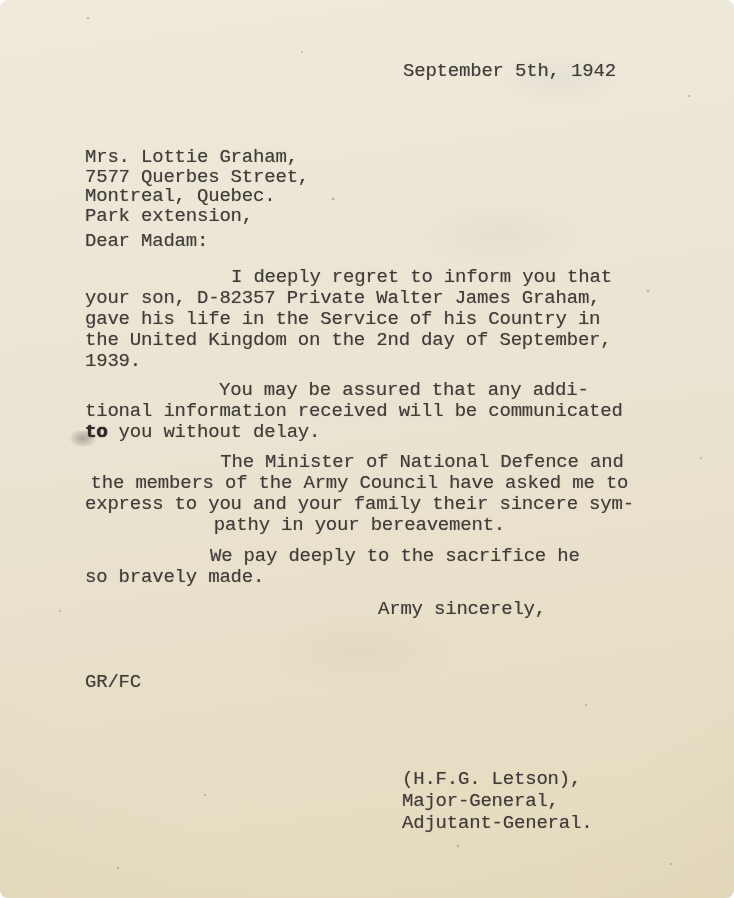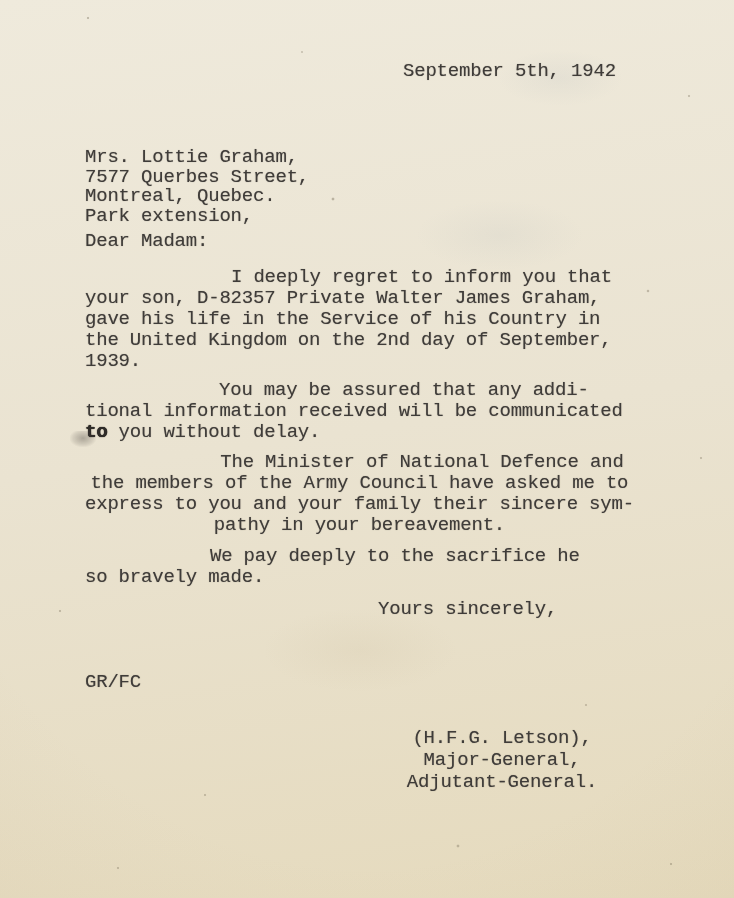--- a/index.html
+++ b/index.html
@@ -27,38 +27,39 @@
       radial-gradient(circle at 458px 846px, rgba(110,100,80,.35) 0 .9px, transparent 1.8px),
       radial-gradient(circle at 586px 705px, rgba(110,100,80,.28) 0 .8px, transparent 1.6px),
       radial-gradient(circle at 118px 868px, rgba(110,100,80,.30) 0 .8px, transparent 1.6px),
       radial-gradient(circle at 671px 864px, rgba(110,100,80,.32) 0 .8px, transparent 1.6px),
       radial-gradient(circle at 302px 52px, rgba(110,100,80,.25) 0 .7px, transparent 1.4px),
       radial-gradient(ellipse 90px 40px at 560px 78px, rgba(150,160,170,.10), transparent 70%),
       radial-gradient(ellipse 120px 50px at 500px 235px, rgba(150,160,170,.09), transparent 70%),
       radial-gradient(ellipse 140px 60px at 360px 650px, rgba(170,150,110,.08), transparent 70%),
       radial-gradient(120% 120% at 50% 30%, transparent 55%, rgba(160,135,85,.12) 100%),
       linear-gradient(172deg, var(--paper-top) 0%, var(--paper-mid) 48%, var(--paper-bottom) 100%);
+    border-radius: 8px;
   }
   .typed{
     position:absolute;
     font-size:19px;line-height:21px;letter-spacing:-0.2px;
     white-space:pre;
     text-shadow:0 0 1px rgba(58,52,46,.45);
   }
   .date{left:403px;top:61px;}
   .address{left:85px;top:148px;line-height:19.6px;}
   .salutation{left:85px;top:231px;}
   .para{left:85px;}
   .p1{top:267px;} .p1 .line:first-child{text-indent:146px;}
   .p2{top:380px;} .p2 .line:first-child{text-indent:134px;}
   .p3{top:452px;text-align:center;} .p3 .line:first-child{text-indent:125px;}
   .p4{top:546px;} .p4 .line:first-child{text-indent:125px;}
   .closing{left:378px;top:599px;}
   .initials{left:85px;top:672px;}
-  .signature{left:402px;top:727px;width:200px;text-align:center;line-height:22.2px;}
+  .signature{left:402px;top:768px;width:200px;line-height:22.2px;}
   .overstrike{
     left:85px;top:422px;font-weight:bold;color:#2f2c29;
     text-shadow:0.6px 0 0 #2f2c29, 0 0 1.2px rgba(40,36,32,.8);
   }
   .smudge{
     position:absolute;left:70px;top:431px;width:26px;height:16px;
     background:radial-gradient(ellipse at 50% 45%, rgba(70,64,58,.38), rgba(70,64,58,.12) 55%, transparent 75%);
     filter:blur(.4px);
   }
 </style>
@@ -74,21 +75,21 @@
   <div class="typed salutation">Dear Madam:</div>
 
   <div class="typed para p1"><div class="line">I deeply regret to inform you that</div><div class="line">your son, D-82357 Private Walter James Graham,</div><div class="line">gave his life in the Service of his Country in</div><div class="line">the United Kingdom on the 2nd day of September,</div><div class="line">1939.</div></div>
 
   <div class="typed para p2"><div class="line">You may be assured that any addi-</div><div class="line">tional information received will be communicated</div><div class="line">to you without delay.</div></div>
 
   <div class="typed para p3"><div class="line">The Minister of National Defence and</div><div class="line">the members of the Army Council have asked me to</div><div class="line">express to you and your family their sincere sym-</div><div class="line">pathy in your bereavement.</div></div>
 
   <div class="typed para p4"><div class="line">We pay deeply to the sacrifice he</div><div class="line">so bravely made.</div></div>
 
-  <div class="typed closing">Yours sincerely,</div>
+  <div class="typed closing">Army sincerely,</div>
 
   <div class="typed initials">GR/FC</div>
 
   <div class="typed signature"><div class="line">(H.F.G. Letson),</div><div class="line">Major-General,</div><div class="line">Adjutant-General.</div></div>
 
   <div class="typed overstrike">to</div>
 
   <div class="smudge"></div>
 
 </div>

